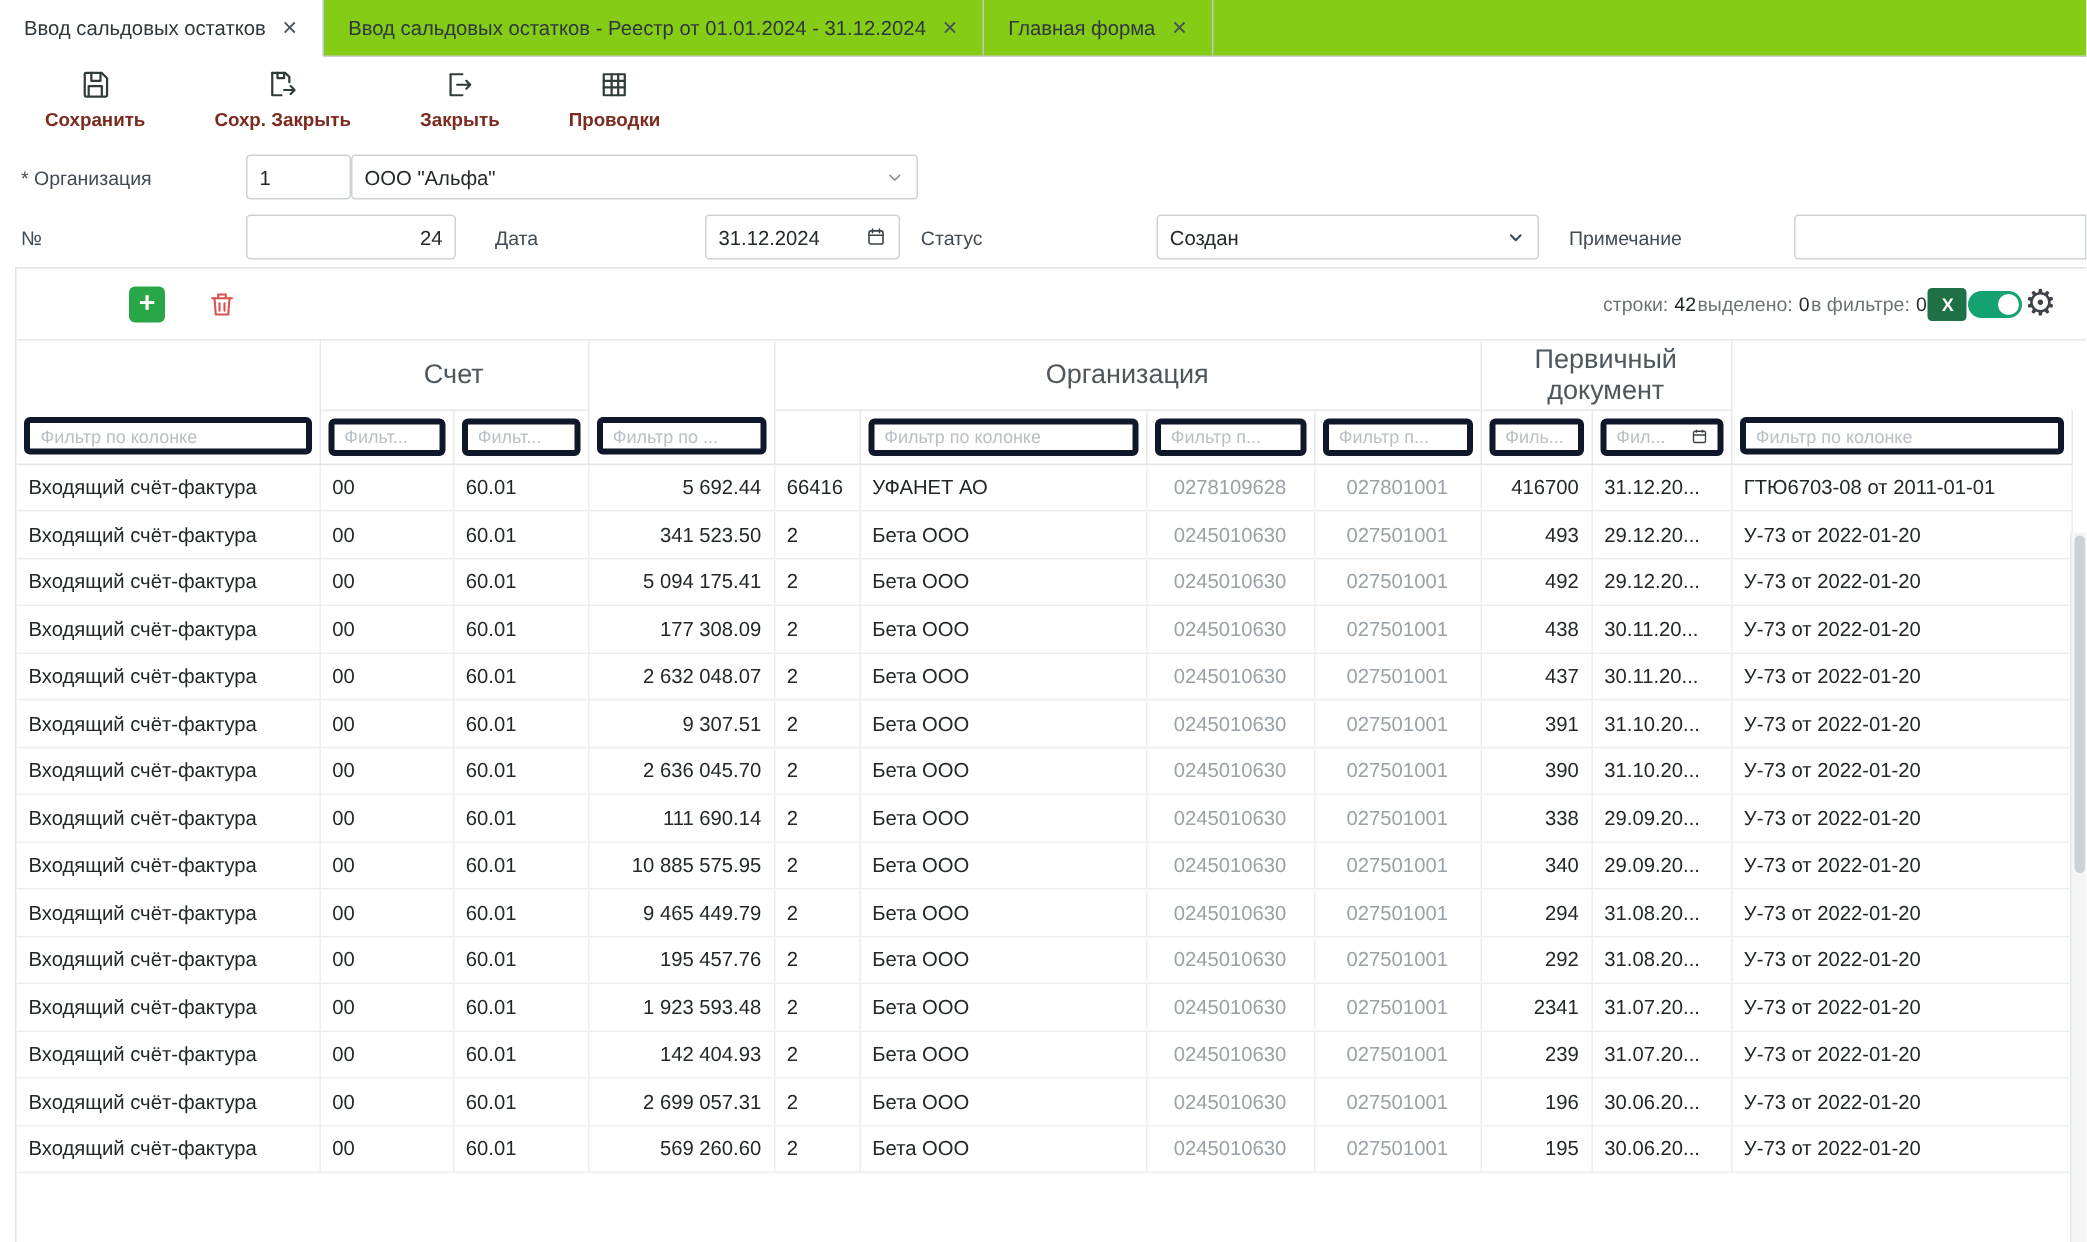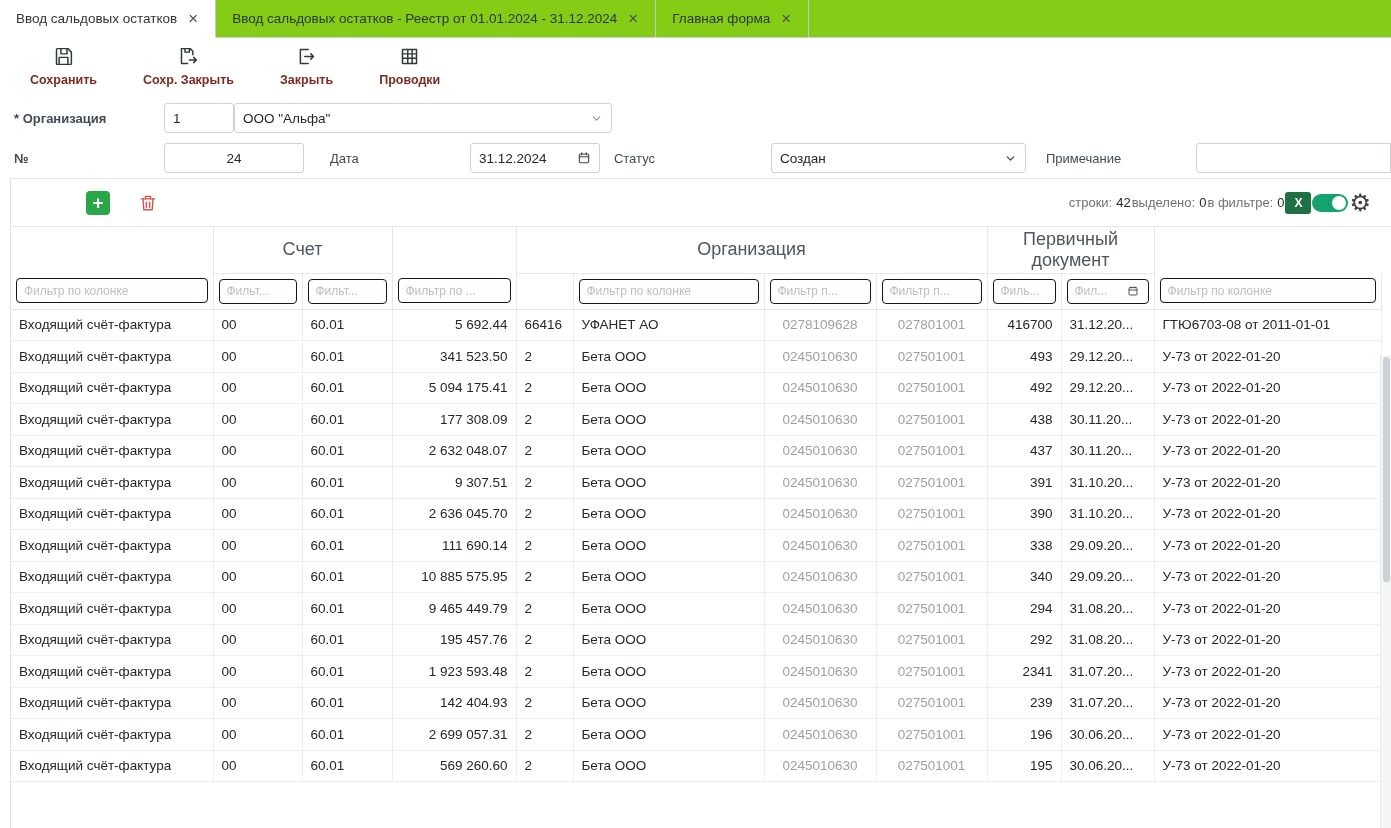--- a/index.html
+++ b/index.html
@@ -23,21 +23,21 @@
   .form-row { display:flex; align-items:center; height:40px; padding:0 0 0 14px; font-size:13px; color:#414b55; }
   .f-label { flex:0 0 auto; }
   .inp { height:30px; border:1px solid #cdd2d6; border-radius:3px; padding:0 8px;
     font-size:13.5px; color:#23282c; font-family:inherit; background:#fff; }
   .sel { height:30px; border:1px solid #cdd2d6; border-radius:3px; padding:0 8px;
     font-size:13.5px; color:#23282c; background:#fff; display:flex; align-items:center; justify-content:space-between; }
   .sel svg { width:13px; height:13px; fill:none; stroke-width:2; stroke-linecap:round; stroke-linejoin:round; }
   .datebox { display:flex; align-items:center; justify-content:space-between; }
   .datebox svg { width:14px; height:14px; fill:none; stroke:#3a4248; stroke-width:1.8; }
 
-  .w150{width:150px;font-weight:bold;} .w140{width:140px;}
+  .w150{width:150px;} .w140{width:140px;}
   
   .grid-panel { position:relative; margin-left:10px; width:1381px; height:650px;
     border-top:1px solid #dfe3e6; border-left:1px solid #dfe3e6; overflow:hidden; background:#fff; }
   .grid-toolbar { height:48px; display:flex; align-items:center; padding:0 20px 0 75px;
     border-bottom:1px solid #e6e9eb; }
   .btn-plus { width:24px; height:24px; border-radius:4px; background:#28a648; color:#fff;
     font-size:19px; font-weight:700; display:flex; align-items:center; justify-content:center; line-height:1; }
   .btn-trash { margin-left:28px; display:flex; }
   .btn-trash svg { width:20px; height:20px; fill:none; stroke:#d9534f; stroke-width:1.7; stroke-linecap:round; }
   .gt-right { margin-left:auto; display:flex; align-items:center; gap:1px; font-size:13px; }
@@ -53,21 +53,21 @@
   
   table { border-collapse:collapse; table-layout:fixed; width:1370px; }
   tr.group-row td { height:46px; text-align:center; vertical-align:middle;
     font-size:18px; color:#4e565e; border:none; }
   tr.group-row td.grp { border-right:1px solid #e6e9eb; border-bottom:1px solid #e6e9eb; }
   tr.group-row td.gb { border-right:1px solid #e6e9eb; }
   tr.head-row td { height:46px; text-align:center; vertical-align:middle;
     font-size:13.5px; color:#555d64; border-right:1px solid #e6e9eb; }
   tr.filter-row td { height:36px; border-right:1px solid #e6e9eb; border-bottom:1px solid #dfe3e6;
     padding:0 5px; vertical-align:middle; }
-  .filter-inp { width:100%; height:25px; border:1px solid #0f172a; border-radius:4px;
+  .filter-inp { width:100%; height:25px; border:4px solid #0f172a; border-radius:4px;
     padding:0 7px; font-size:12px; font-family:inherit; color:#ec4899; }
   .filter-inp::placeholder { color:#b9bfc5; opacity:1; }
   .filter-date { position:relative; }
   .filter-date .filter-inp { padding-right:20px; }
   .filter-date svg { position:absolute; right:10px; top:50%; transform:translateY(-50%);
     width:12px; height:12px; fill:none; stroke:#3a4248; stroke-width:1.8; }
   tbody td { height:31.5px; padding:0 8px; font-size:13.5px; color:#22272b;
     border-right:1px solid #eceef0; border-bottom:1px solid #eceef0;
     white-space:nowrap; overflow:hidden; vertical-align:middle; }
   td.al-left{text-align:left;} td.al-right{text-align:right;} td.al-center{text-align:center;}
@@ -144,21 +144,21 @@
   <input class="inp" style="width: 70px;" value="1">
   <div class="sel" style="width:378px">
     <span>ООО "Альфа"</span>
     <svg viewBox="0 0 24 24" style="stroke:#8a949c">
         <path d="M6 9l6 6 6-6"></path>
       </svg>
   </div>
 </div>
 <div class="form-row">
   <span class="f-label w150">№</span>
-  <input class="inp w140" style="text-align: center;" value="24">
+  <input class="inp w140" style="text-align: right;" value="24">
   <span class="f-label w140" style="margin-left:26px">Дата</span>
   <div class="sel datebox" style="width:144px">
     <span>31.12.2024</span>
     <svg viewBox="0 0 24 24">
         <rect x="4" y="5" width="16" height="15" rx="2"></rect>
         <path d="M4 10h16M8 3v4M16 3v4"></path>
       </svg>
   </div>
   <span class="f-label" style="margin-left:14px;width:157px">Статус</span>
   <div class="sel" style="width:285px">

